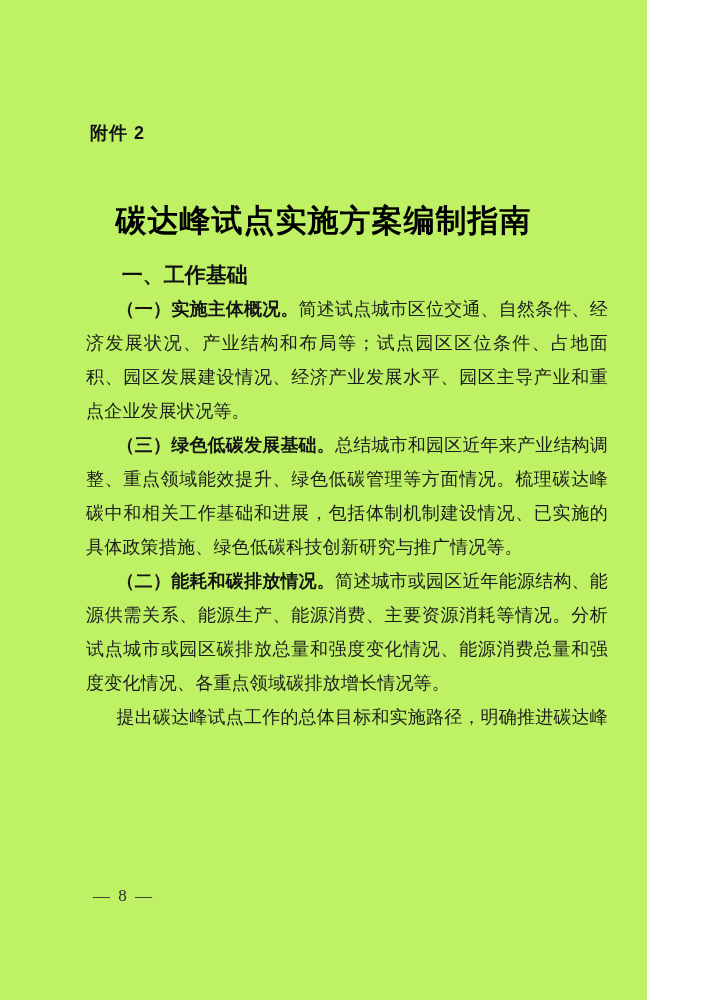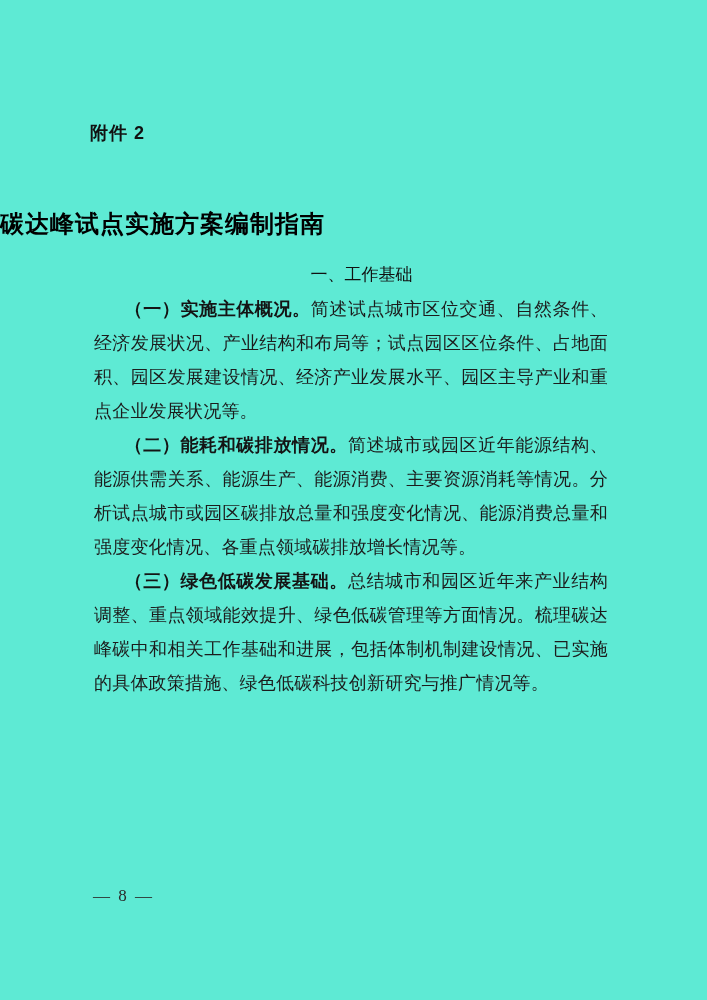--- a/index.html
+++ b/index.html
@@ -7,66 +7,65 @@
   body {
     width: 707px; height: 1000px;
     font-family: "Liberation Serif", "DejaVu Serif", serif;
     color: #1c1c1c;
     position: relative;
     overflow: hidden;
   }
   .page {
     position: absolute;
     left: 0; top: 0;
-    width: 707px; height: 1000px;
-    background: #5eead4;
+    width: 647px; height: 1000px;
+    background: #bef264;
   }
   .attachment {
     position: absolute;
     left: 90px; top: 121px;
     font-family: "Liberation Sans", "DejaVu Sans", sans-serif;
     font-weight: bold;
     font-size: 18px;
     letter-spacing: 1px;
     color: #111111;
   }
   .title {
     position: absolute;
     left: 0; right: 0;
-    top: 208px;
-    text-align: left;
-    font-size: 24px;
+    top: 200px;
+    text-align: center;
+    font-size: 31px;
     font-weight: bold;
     letter-spacing: 1px;
     color: #000000;
     font-family: "Liberation Serif", "DejaVu Serif", serif;
   }
   .doc-body {
     position: absolute;
     left: 86px;
     top: 258px;
     width: 522px;
     font-size: 18px;
     line-height: 34px;
     text-align: justify;
     color: #1c1c1c;
   }
   .section-heading {
     font-family: "Liberation Sans", "DejaVu Sans", sans-serif;
-    font-size: 17px;
-    font-weight: normal;
+    font-size: 21px;
+    font-weight: bold;
     line-height: 34px;
     text-indent: 1.7em;
-    text-align: center;
+    text-align: left;
     color: #111111;
   }
   .para {
     text-indent: 1.7em;
     letter-spacing: 0.2px;
-    margin-left: 8px;
   }
   .para .lead {
     font-weight: bold;
     color: #141414;
   }
   .para.continues {
     text-align-last: justify;
   }
   .page-number {
     position: absolute;
@@ -85,24 +84,25 @@
   <div class="attachment">附件 2</div>
 
   <h1 class="title">碳达峰试点实施方案编制指南</h1>
 
   <div class="doc-body">
 
     <h2 class="section-heading">一、工作基础</h2>
 
     <p class="para"><span class="lead">（一）实施主体概况。</span><span>简述试点城市区位交通、自然条件、经济发展状况、产业结构和布局等；试点园区区位条件、占地面积、园区发展建设情况、经济产业发展水平、园区主导产业和重点企业发展状况等。</span></p>
 
+    <p class="para"><span class="lead">（三）绿色低碳发展基础。</span><span>总结城市和园区近年来产业结构调整、重点领域能效提升、绿色低碳管理等方面情况。梳理碳达峰碳中和相关工作基础和进展，包括体制机制建设情况、已实施的具体政策措施、绿色低碳科技创新研究与推广情况等。</span></p>
+
     <p class="para"><span class="lead">（二）能耗和碳排放情况。</span><span>简述城市或园区近年能源结构、能源供需关系、能源生产、能源消费、主要资源消耗等情况。分析试点城市或园区碳排放总量和强度变化情况、能源消费总量和强度变化情况、各重点领域碳排放增长情况等。</span></p>
-
-    <p class="para"><span class="lead">（三）绿色低碳发展基础。</span><span>总结城市和园区近年来产业结构调整、重点领域能效提升、绿色低碳管理等方面情况。梳理碳达峰碳中和相关工作基础和进展，包括体制机制建设情况、已实施的具体政策措施、绿色低碳科技创新研究与推广情况等。</span></p>
 
 
 
+    <p class="para continues"><span>提出碳达峰试点工作的总体目标和实施路径，明确推进碳达峰</span></p>
 
   </div>
 
   <div class="page-number">— 8 —</div>
 
 </div>
 
 </body></html>

